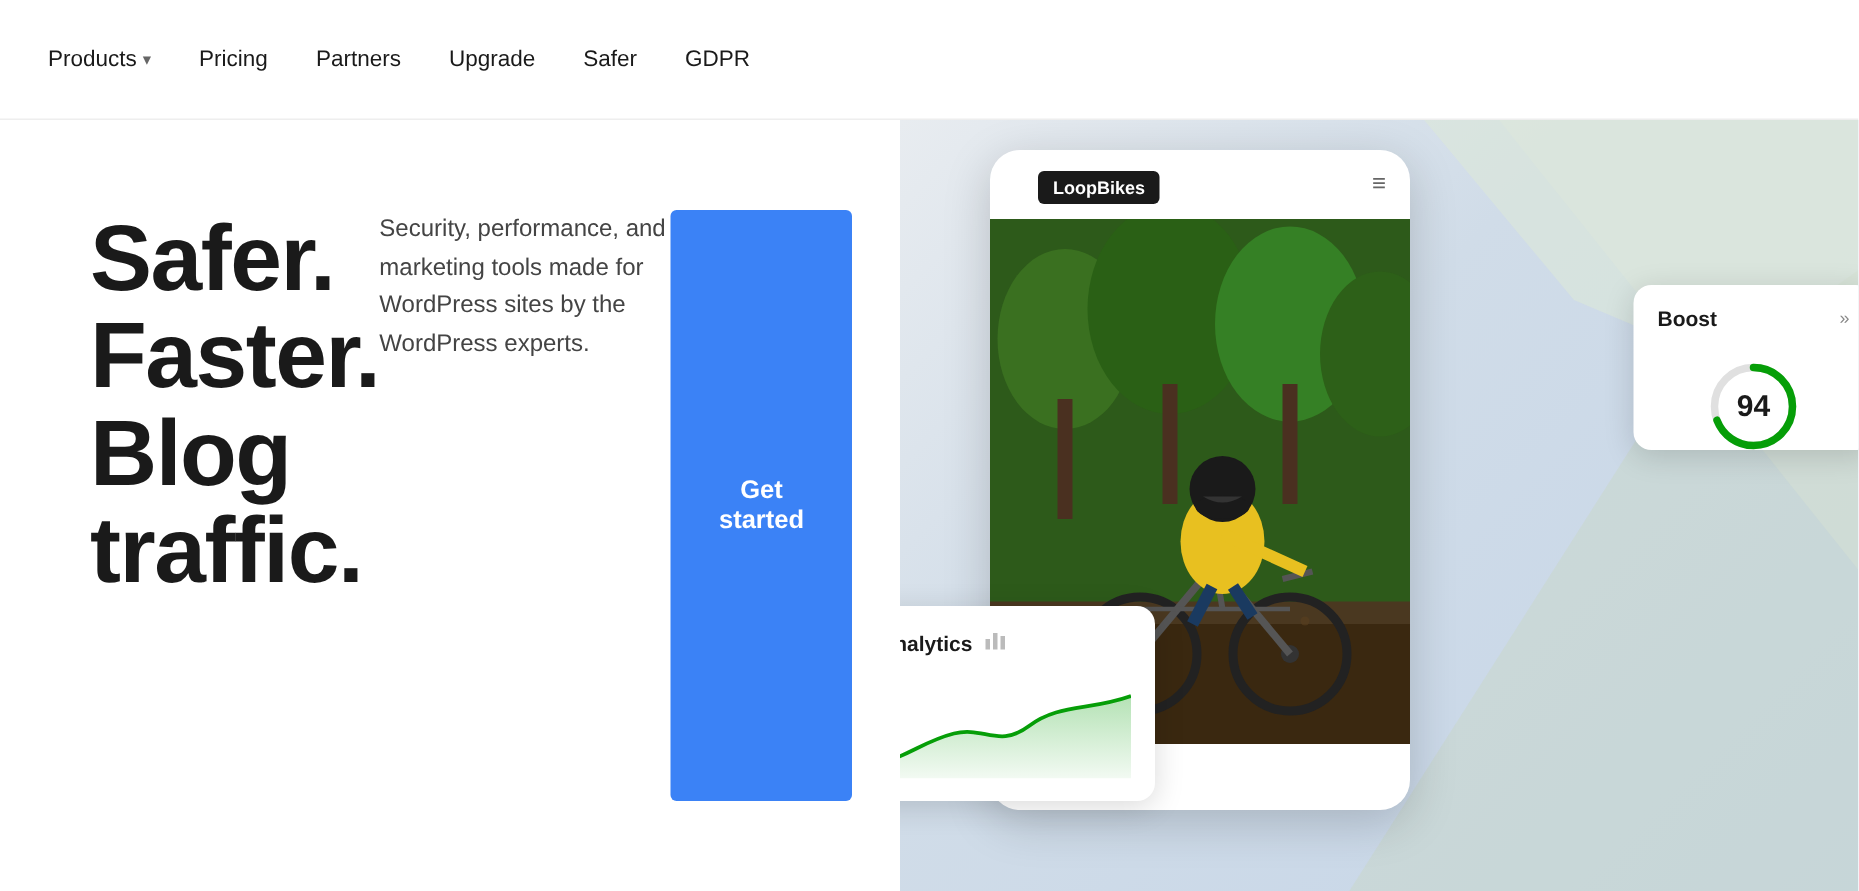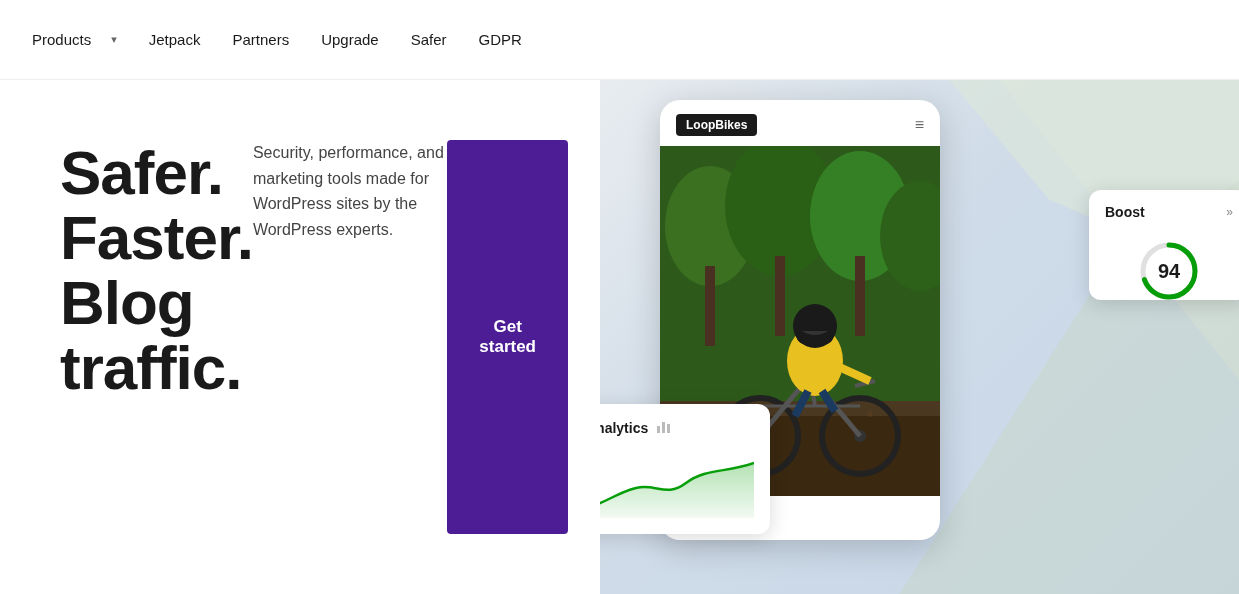--- a/index.html
+++ b/index.html
@@ -16,21 +16,21 @@
     .logo-area { display: flex; align-items: center; gap: 10px; margin-right: 40px; }
     .logo-icon {
       width: 40px; height: 40px; background: #069e08;
       border-radius: 50%; display: flex; align-items: center; justify-content: center;
     }
     .logo-icon svg { width: 22px; height: 22px; }
     .logo-text { font-size: 22px; font-weight: 700; color: #1a1a1a; }
     .nav { display: flex; align-items: center; gap: 32px; flex: 1; }
     .nav-item {
       font-size: 15px; color: #1a1a1a; text-decoration: none; cursor: pointer;
-      display: flex; align-items: center; gap: 20px; font-weight: 500;
+      display: flex; align-items: center; gap: 4px; font-weight: 500;
     }
     .chevron { font-size: 11px; color: #666; }
     .header-right { display: flex; align-items: center; gap: 16px; }
     .search-icon-btn {
       background: none; border: none; cursor: pointer; font-size: 18px; color: #444;
       display: flex; align-items: center;
     }
     .avatar {
       width: 38px; height: 38px; border-radius: 50%; background: #888;
       overflow: hidden; display: flex; align-items: center; justify-content: center;
@@ -60,21 +60,21 @@
     .hero-headline {
       font-size: 62px; font-weight: 900; line-height: 1.05;
       color: #1a1a1a; letter-spacing: -1px; margin-bottom: 24px;
     }
     .hero-sub {
       font-size: 16px; color: #444; line-height: 1.6;
       max-width: 480px; margin-bottom: 36px;
     }
     .cta-btn {
       display: inline-block; padding: 16px 32px;
-      background: #4c1d95; color: #fff;
+      background: #3b82f6; color: #fff;
       font-size: 17px; font-weight: 700; border: none; cursor: pointer;
       border-radius: 4px; width: fit-content;
     }
 
     
     .hero-right {
       flex: 1;
       position: relative;
       background: linear-gradient(135deg, #e8ecf0 0%, #d0dce8 40%, #c5d5e8 100%);
       overflow: hidden;
@@ -92,22 +92,23 @@
     .phone-mockup {
       position: absolute;
       top: 20px; left: 60px;
       width: 280px; height: 440px;
       background: #fff;
       border-radius: 20px;
       box-shadow: 0 8px 32px rgba(0,0,0,0.18);
       overflow: hidden;
     }
     .phone-header {
-      display: flex; align-items: center; justify-content: space-between;
+      display: flex; justify-content: space-between;
       padding: 14px 16px 10px;
+      margin-left: 16px;
     }
     .phone-site-name {
       background: #1a1a1a; color: #fff;
       font-size: 12px; font-weight: 600;
       padding: 4px 10px; border-radius: 4px;
     }
     .phone-menu-icon { color: #666; font-size: 16px; }
     .phone-img {
       width: 100%; height: 350px;
       background: 
@@ -177,21 +178,21 @@
 <body>
 
 <header class="header">
 
   <nav class="nav">
     <a class="nav-item">
       <span>Products</span>
       <span class="chevron">▾</span>
     </a>
     <a class="nav-item">
-      <span>Jetpack</span>
+      <span>Pricing</span>
     </a>
     <a class="nav-item">
       <span>Partners</span>
     </a>
     <a class="nav-item">
       <span>Upgrade</span>
     </a>
     <a class="nav-item">
       <span>Safer</span>
     </a>

